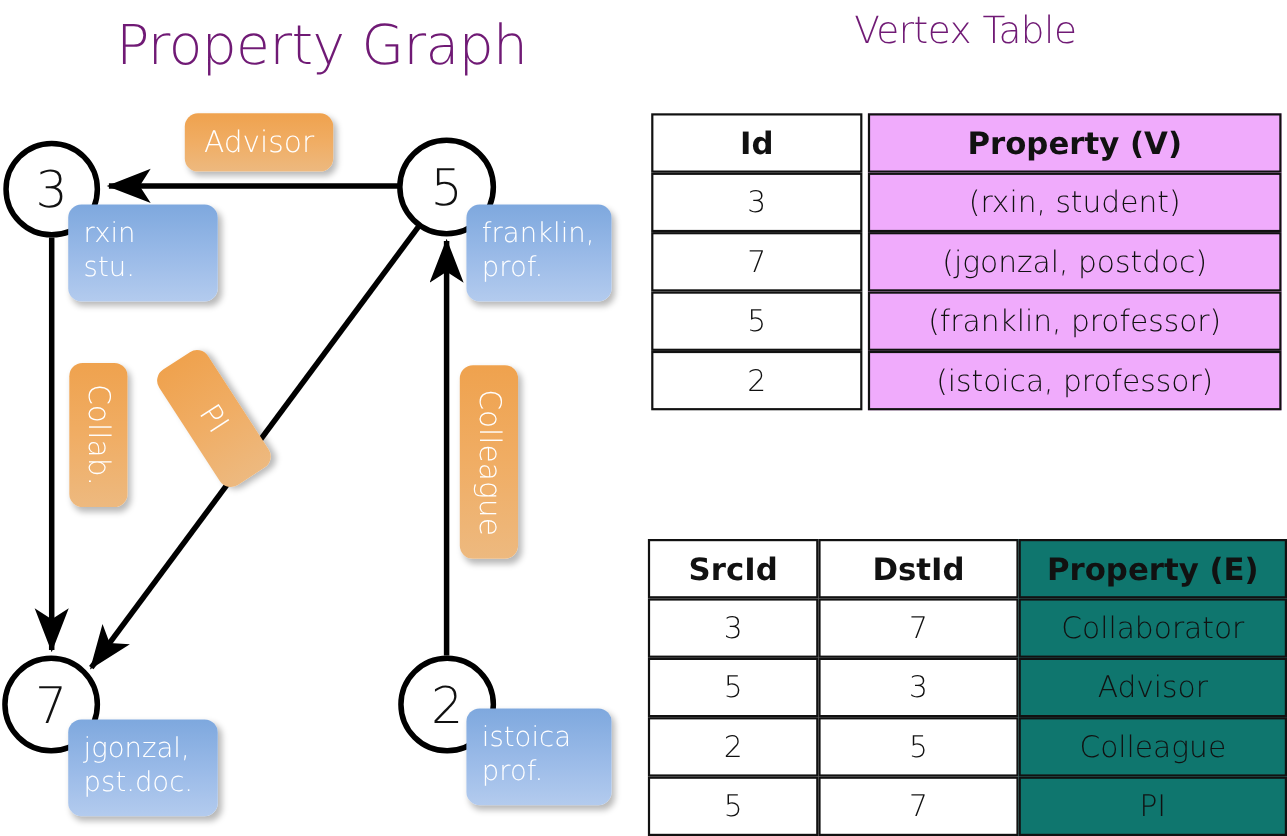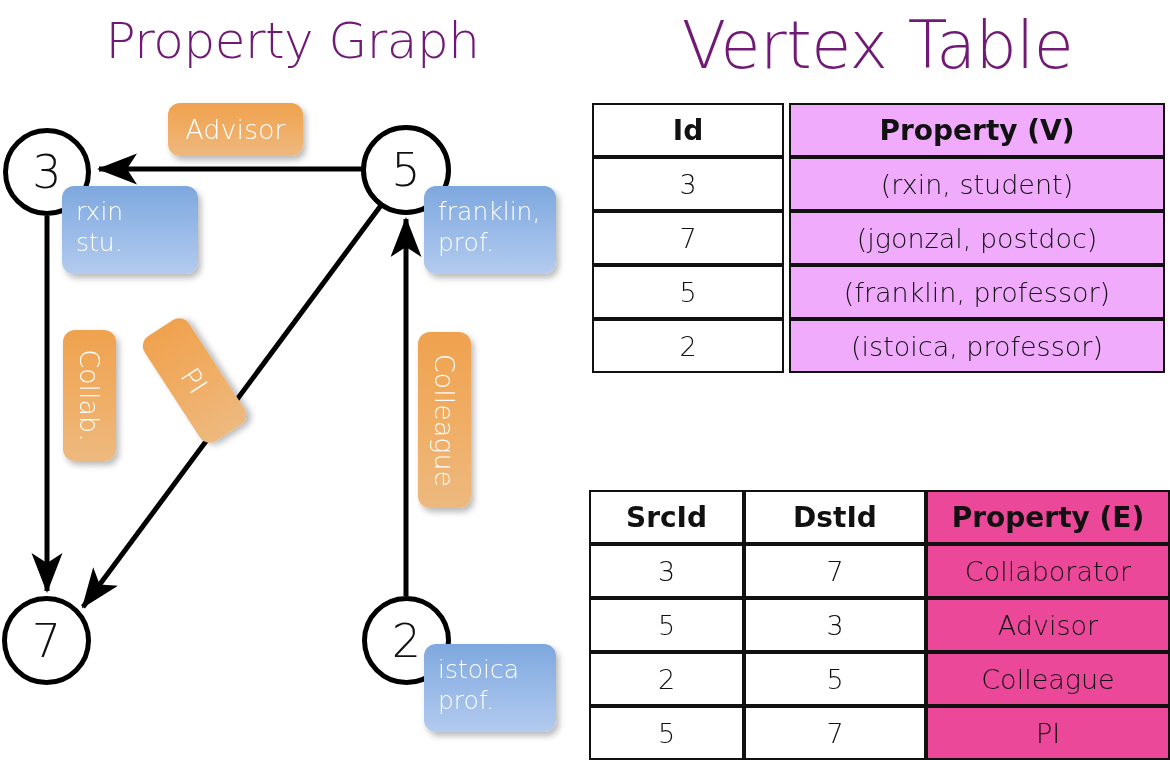--- a/index.html
+++ b/index.html
@@ -14,21 +14,21 @@
   
   .title{
     position:absolute;
     font-weight:300;
     color:#701a75;
     letter-spacing:-0.5px;
     white-space:nowrap;
     font-family:"DejaVu Sans",sans-serif;
   }
   #title-property-graph{left:0;top:12px;width:585px;text-align:center;font-size:50px;}
-  #title-vertex-table{left:585px;top:8px;width:585px;text-align:center;font-size:65px;}
+  #title-vertex-table{left:585px;top:8px;width:585px;text-align:center;font-size:34px;}
   #title-edge-table{left:585px;top:398px;width:585px;text-align:center;font-size:48px;}
 
   
   #graph-svg{position:absolute;left:0;top:0;width:585px;height:760px;}
 
   
   .node-circle{
     position:absolute;border:5px solid #000;border-radius:50%;
     background:#fff;box-sizing:border-box;
     display:flex;align-items:center;justify-content:center;
@@ -63,21 +63,21 @@
   .tbl{position:absolute;border-collapse:separate;border-spacing:0;
        font-family:"DejaVu Sans",sans-serif;}
   .tbl td{
     border:2px solid #111;
     text-align:center;vertical-align:middle;
     font-size:27px;font-weight:300;color:#111;
     padding:0;
   }
   .tbl td.hdr{font-weight:bold;font-size:28px;}
   .cell-blue{background:#f0abfc;}
-  .cell-orange{background:#ec4899;}
+  .cell-orange{background:#0f766e;}
   .gapcol{border:none !important;background:transparent !important;width:5px;}
 </style>
 </head>
 <body>
 
 <div id="stage">
 
   <div class="title" id="title-property-graph">Property Graph</div>
 
   <div class="title" id="title-vertex-table">Vertex Table</div>
@@ -118,20 +118,24 @@
   <div class="prop-box" style="left:62px; top:186px; width:136px; height:88px;">
     <div>rxin</div>
     <div>stu.</div>
   </div>
 
   <div class="prop-box" style="left:424px;top:186px; width:132px; height:88px;">
     <div>franklin,</div>
     <div>prof.</div>
   </div>
 
+  <div class="prop-box" style="left:62px; top:654px; width:136px; height:88px;">
+    <div>jgonzal,</div>
+    <div>pst.doc.</div>
+  </div>
 
   <div class="prop-box" style="left:424px;top:644px; width:132px; height:88px;">
     <div>istoica</div>
     <div>prof.</div>
   </div>
 
   <div class="edge-label" style="left:168px;top:103px;width:135px;height:53px;">
     <span>Advisor</span>
   </div>
 

